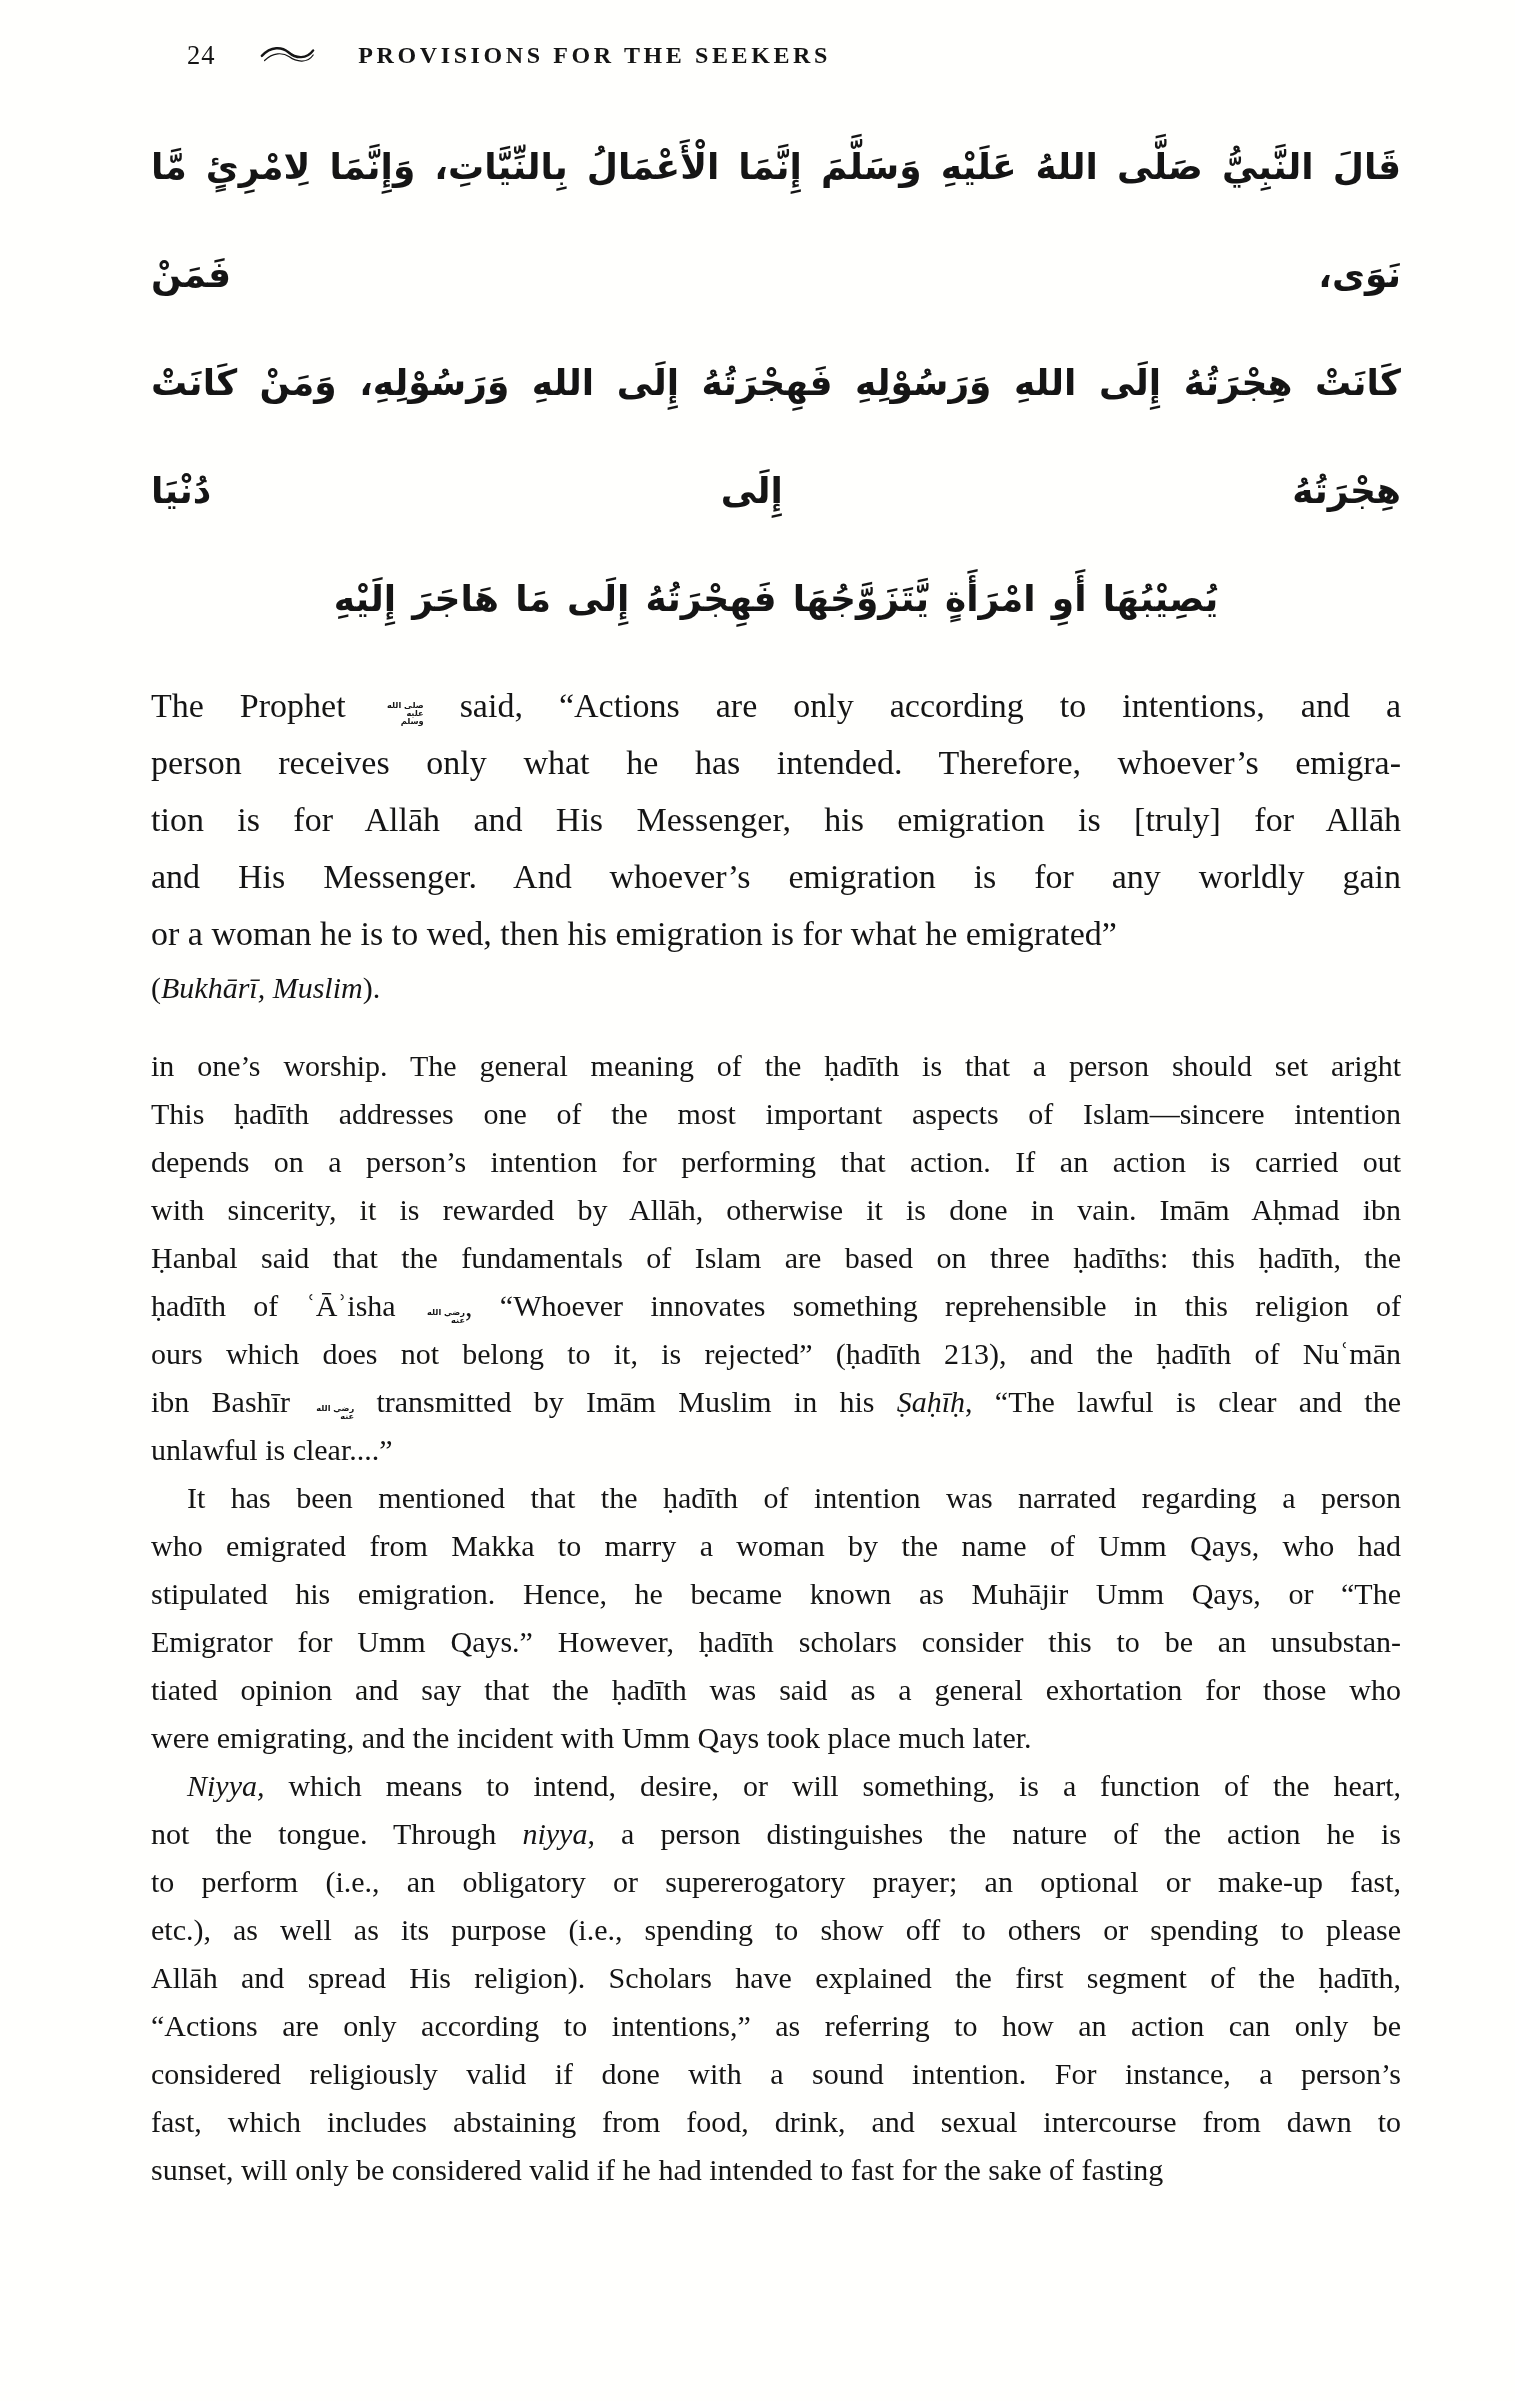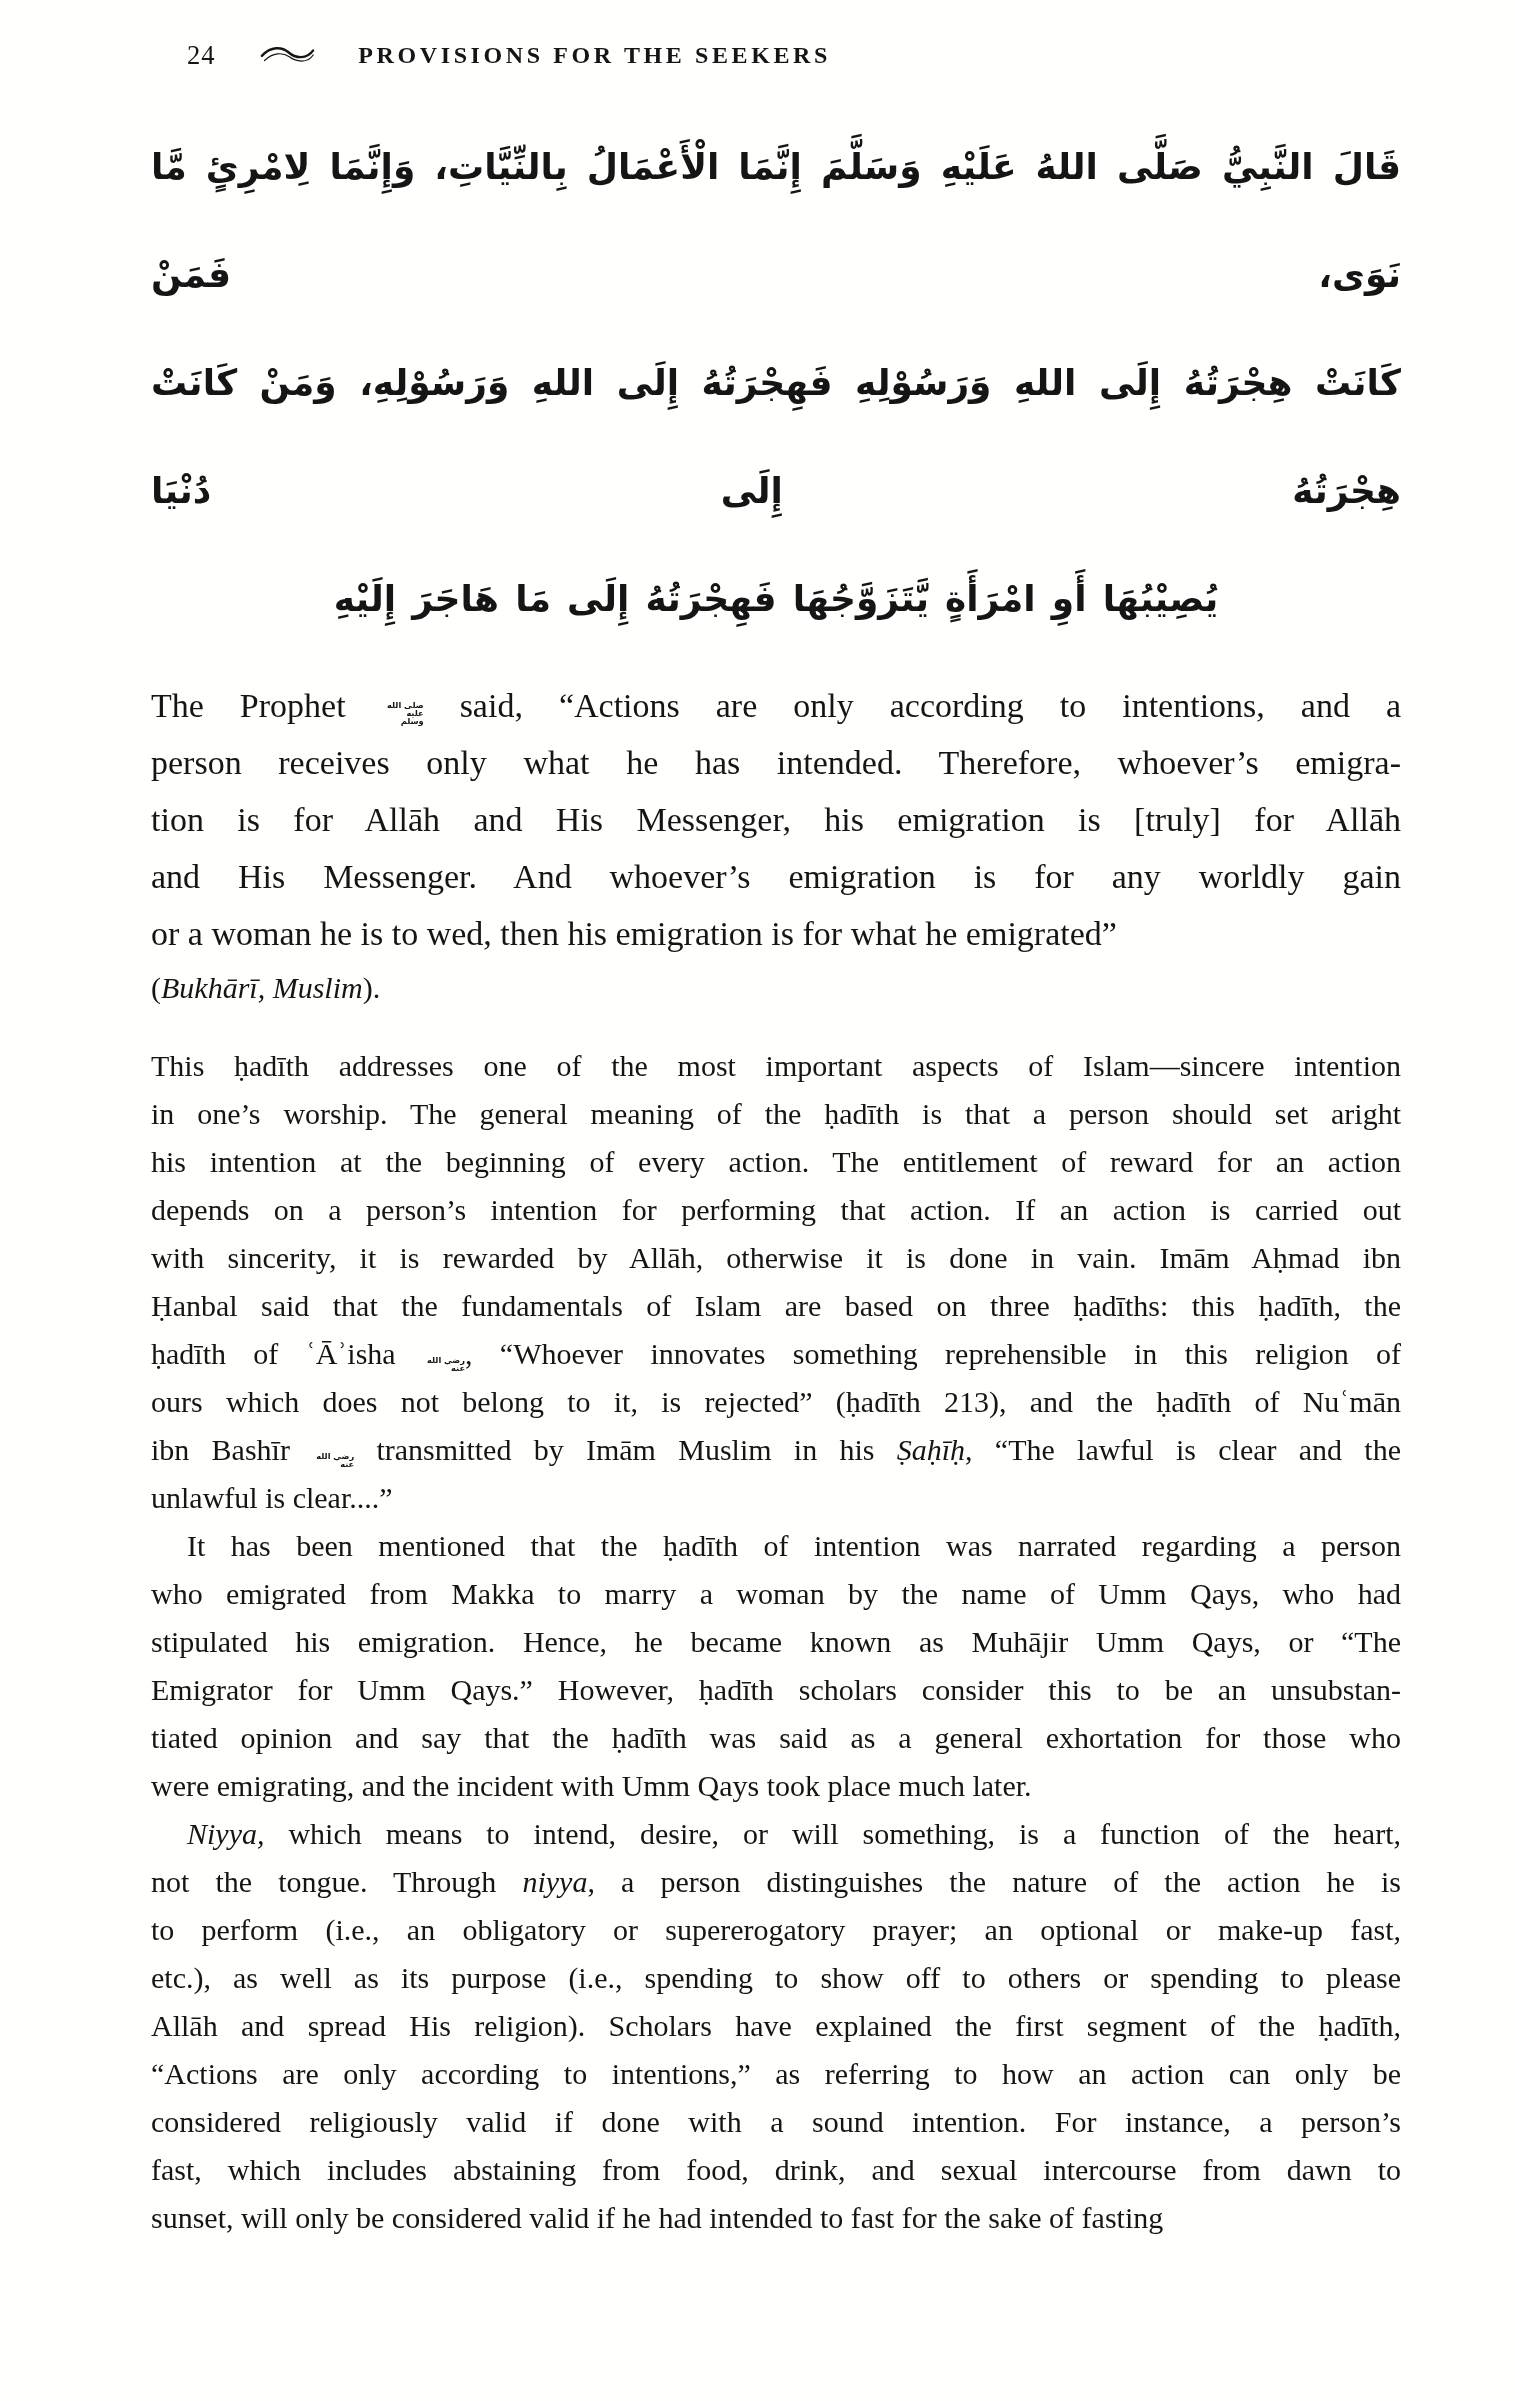--- a/index.html
+++ b/index.html
@@ -103,23 +103,22 @@
         <div class="pline">person receives only what he has intended. Therefore, whoever’s emigra-</div>
         <div class="pline">tion is for Allāh and His Messenger, his emigration is [truly] for Allāh</div>
         <div class="pline">and His Messenger. And whoever’s emigration is for any worldly gain</div>
         <div class="pline last">or a woman he is to wed, then his emigration is for what he emigrated”</div>
       </div>
     <div class="citation">(<i>Bukhārī, Muslim</i>).</div>
   </div>
 
   <div class="commentary">
     <div class="para">
+        <div class="pline">in one’s worship. The general meaning of the ḥadīth is that a person should set aright</div>
         <div class="pline">This ḥadīth addresses one of the most important aspects of Islam—sincere intention</div>
-        <div class="pline">in one’s worship. The general meaning of the ḥadīth is that a person should set aright</div>
-        <div class="pline">his intention at the beginning of every action. The entitlement of reward for an action</div>
         <div class="pline">depends on a person’s intention for performing that action. If an action is carried out</div>
         <div class="pline">with sincerity, it is rewarded by Allāh, otherwise it is done in vain. Imām Aḥmad ibn</div>
         <div class="pline">Ḥanbal said that the fundamentals of Islam are based on three ḥadīths: this ḥadīth, the</div>
         <div class="pline">ḥadīth of ʿĀʾisha <span class="hon">رضي الله عنه</span>, “Whoever innovates something reprehensible in this religion of</div>
         <div class="pline">ours which does not belong to it, is rejected” (ḥadīth 213), and the ḥadīth of Nuʿmān</div>
         <div class="pline">ibn Bashīr <span class="hon">رضي الله عنه</span> transmitted by Imām Muslim in his <i>Ṣaḥīḥ</i>, “The lawful is clear and the</div>
         <div class="pline last">unlawful is clear....”</div>
       </div>
     <div class="para indented">
         <div class="pline">It has been mentioned that the ḥadīth of intention was narrated regarding a person</div>

